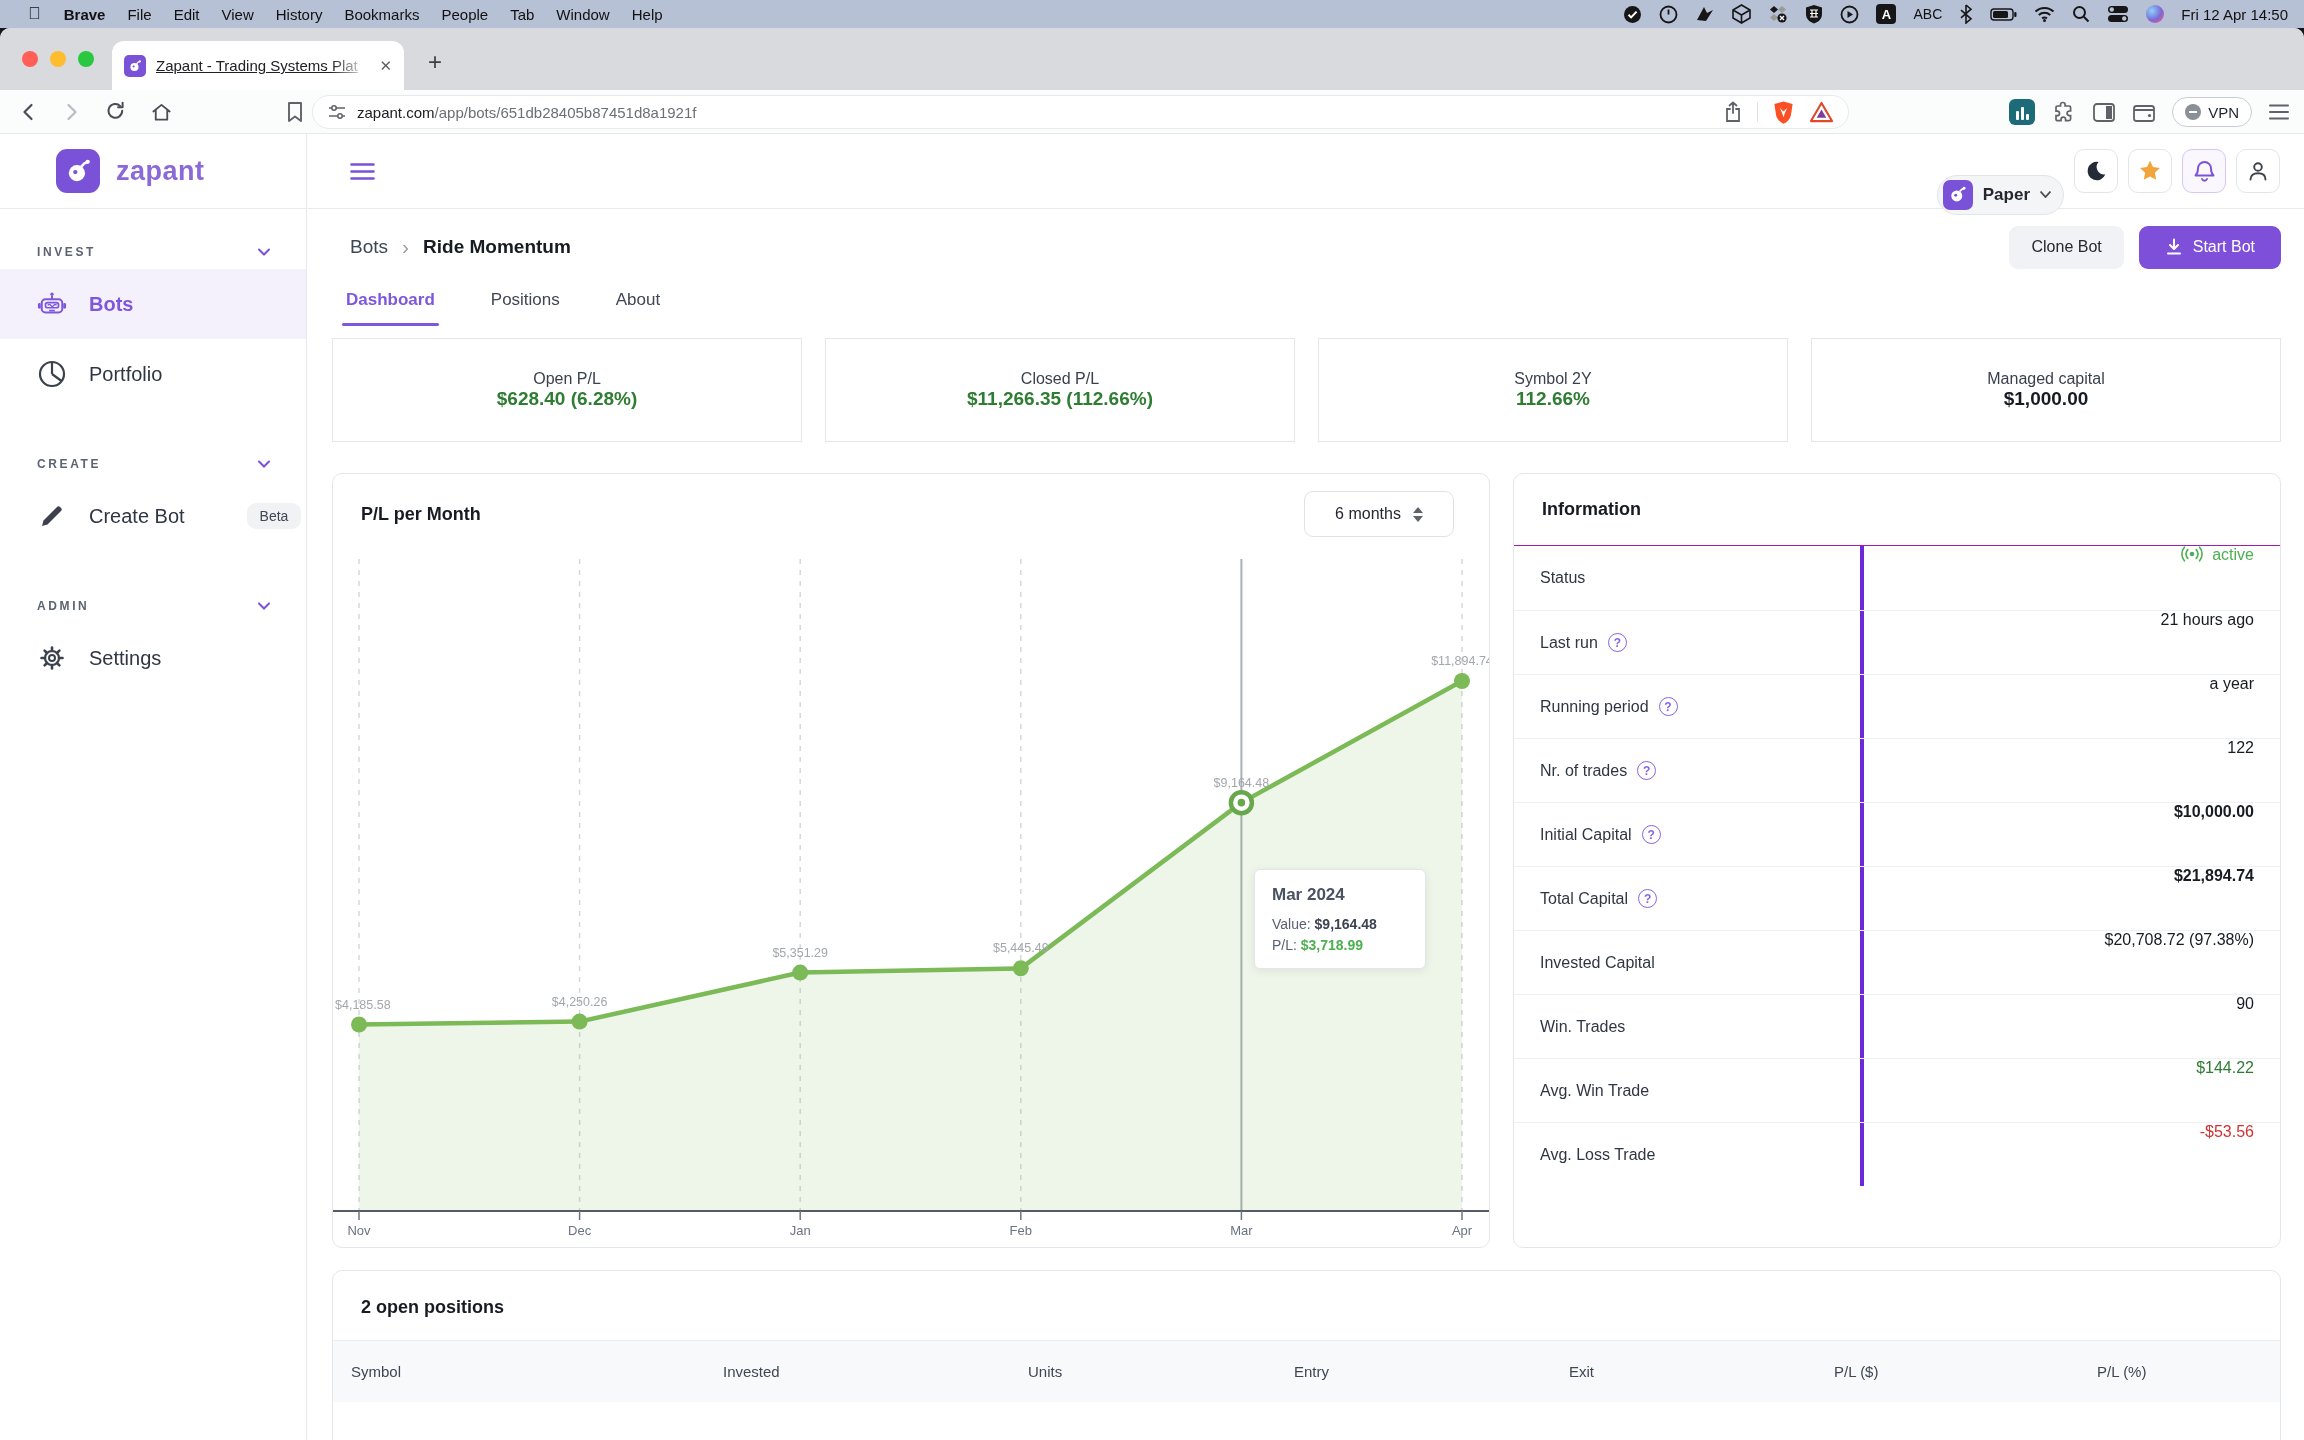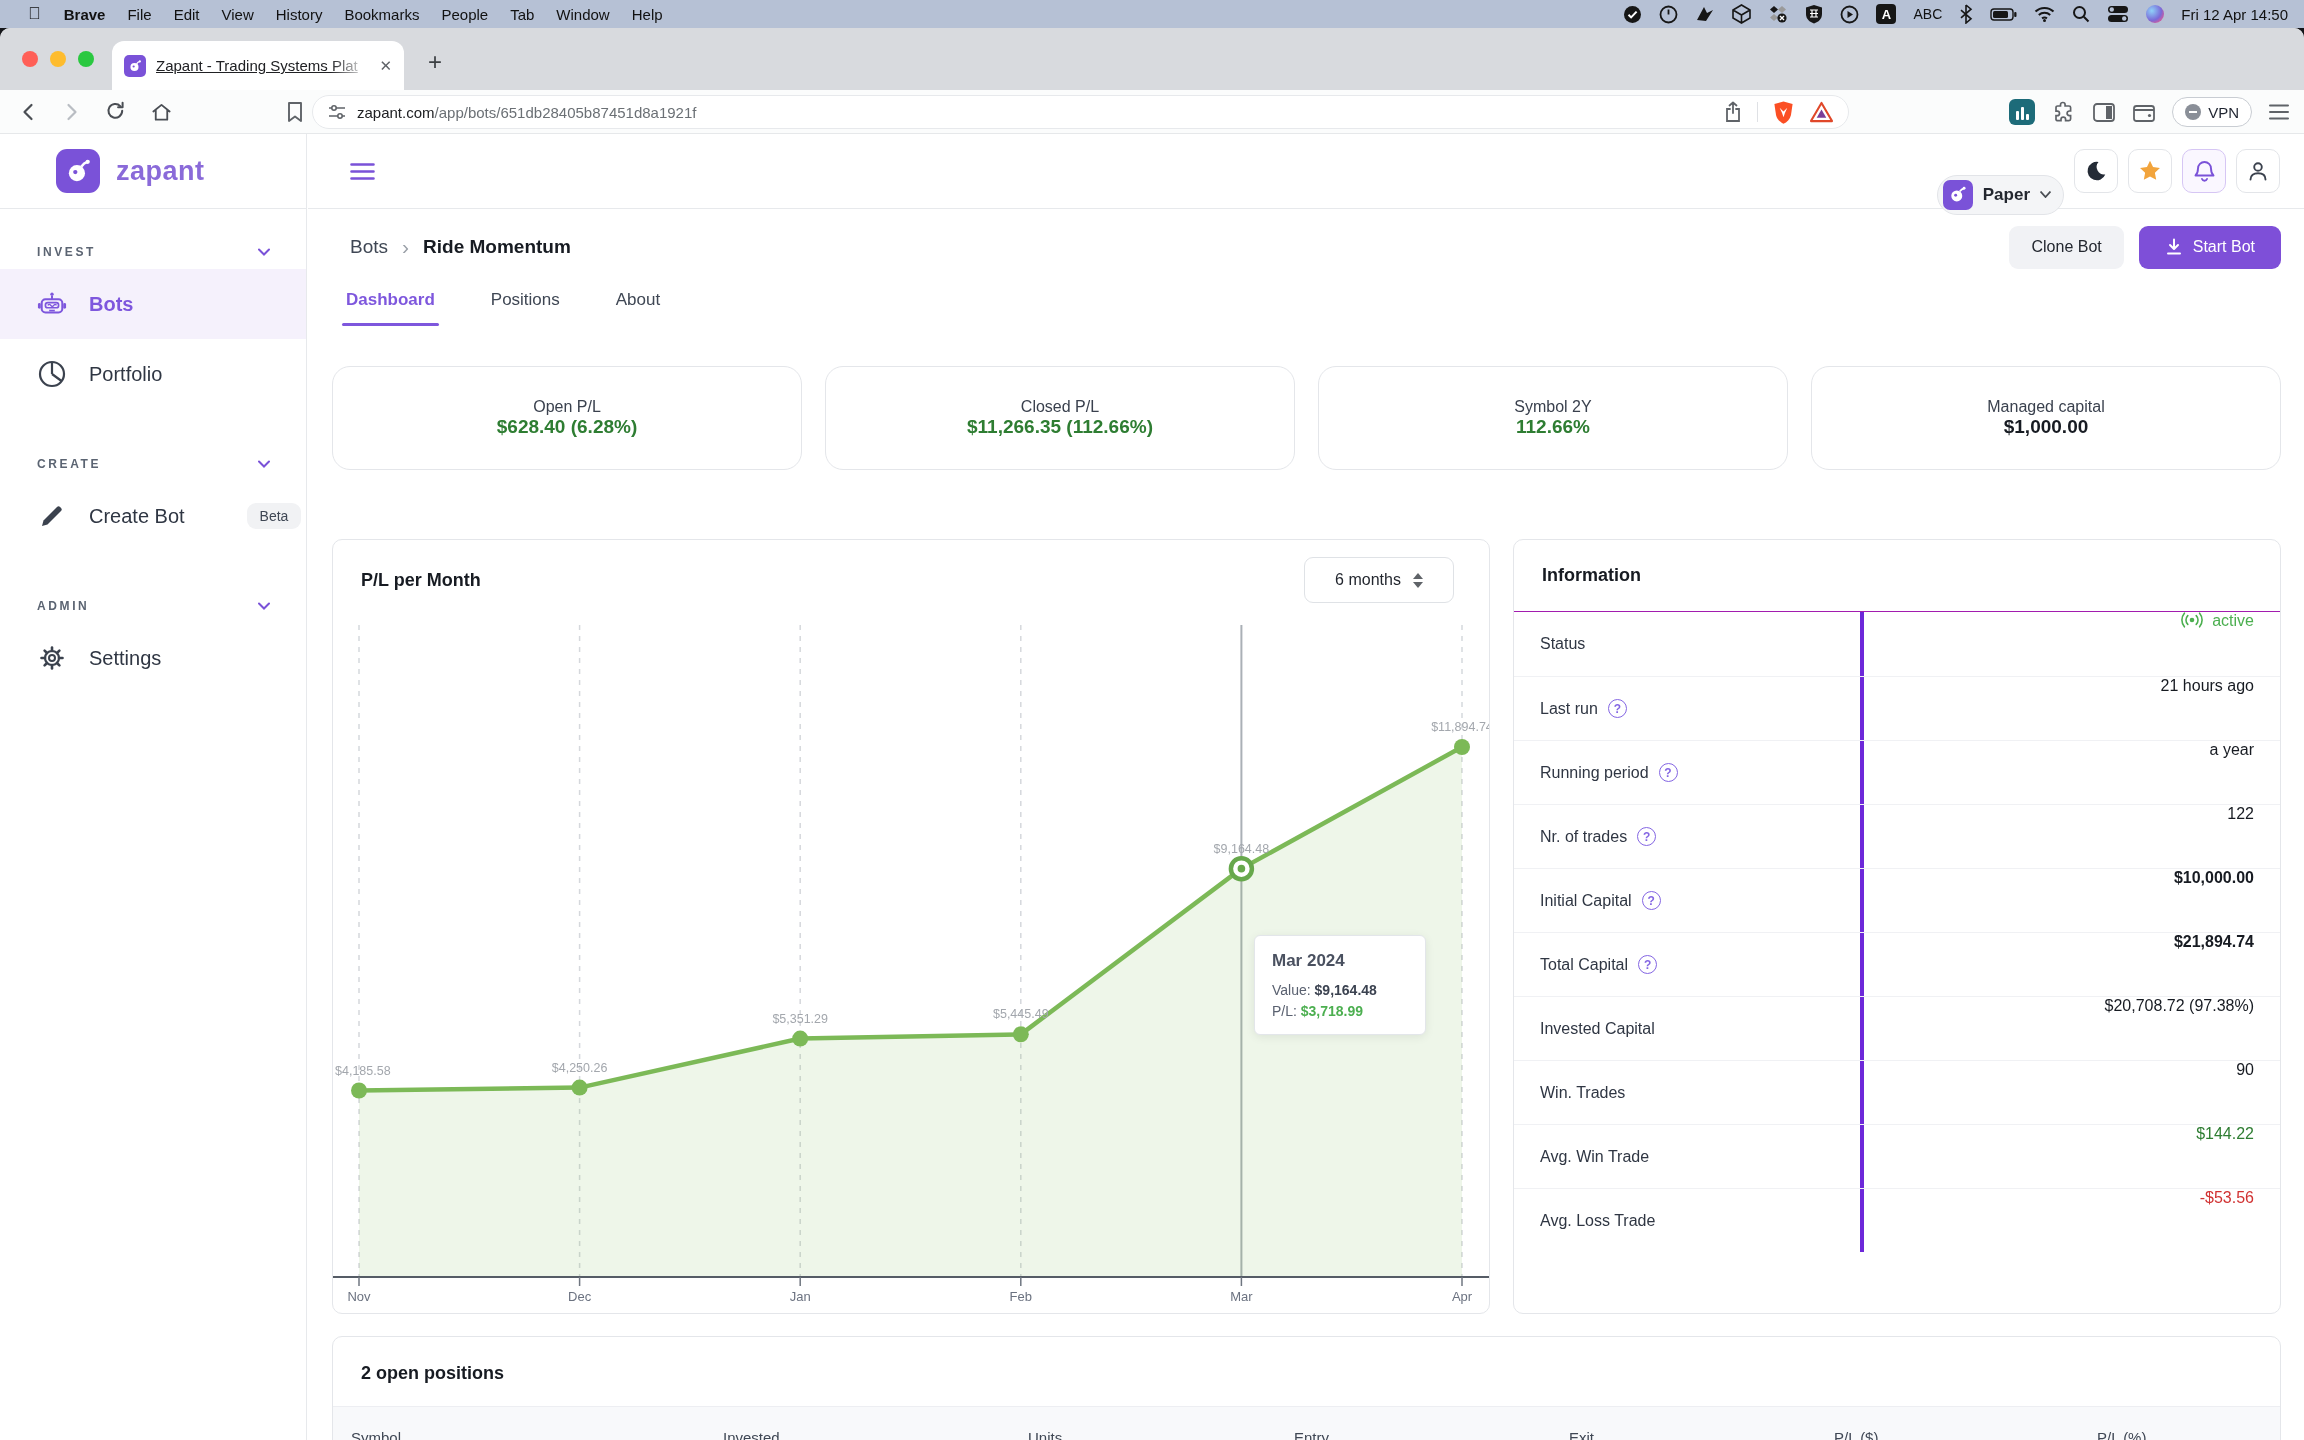--- a/index.html
+++ b/index.html
@@ -92,28 +92,28 @@
     font-size:16px;padding:0 22px;}
   .btn.ghost{background:#f1f2f5;color:#23272f;}
   .btn.primary{background:#7e4fd8;color:#fff;gap:10px;padding:0 26px;}
 
   .tabs-row{margin-top:12px;margin-left:10px;display:flex;gap:48px;}
   .ptab{font-size:17px;color:#3f4754;padding:8px 4px 16px;position:relative;}
   .ptab.active{color:#7e57dd;font-weight:600;}
   .ptab.active::after{content:"";position:absolute;left:0;right:0;bottom:0;height:3px;border-radius:2px;background:#7e57dd;}
 
   .stats{margin-top:12px;display:grid;grid-template-columns:repeat(4,1fr);gap:23px;}
-  .card{height:104px;border:1px solid #e4e6ea;border-radius:18px;background:#fff;
-    display:flex;flex-direction:column;align-items:center;justify-content:center;margin-top:28px;}
+  .card{height:104px;border:1px solid #e4e6ea;border-radius:0;background:#fff;
+    display:flex;flex-direction:column;align-items:center;justify-content:center;}
   .card .lbl{font-size:16px;color:#3a414e;}
   .card .val{font-size:19px;font-weight:bold;}
   .val.green{color:#2e7d32;} .val.dark{color:#171b22;}
 
   .panels{margin-top:31px;display:grid;grid-template-columns:1158px 1fr;gap:23px;}
-  .panel{border:1px solid #e4e6ea;border-radius:10px;background:#fff;position:relative;height:775px;overflow:hidden;margin-top:38px;}
+  .panel{border:1px solid #e4e6ea;border-radius:10px;background:#fff;position:relative;height:775px;overflow:hidden;}
   .panel-title{font-size:18px;font-weight:bold;color:#171b22;}
 
   .chart-head{display:flex;align-items:center;justify-content:space-between;padding:17px 35px 0 28px;}
   .select{width:150px;height:46px;border:1px solid #dfe2e6;border-radius:9px;display:flex;align-items:center;
     justify-content:center;gap:12px;font-size:16px;color:#23272f;background:#fff;}
   .stepper{display:flex;flex-direction:column;gap:3px;}
   .stepper b{width:0;height:0;border-left:5px solid transparent;border-right:5px solid transparent;}
   .stepper .up{border-bottom:6px solid #5f6368;} .stepper .dn{border-top:6px solid #5f6368;}
   #chart-svg{position:absolute;left:0;top:85px;}
 

